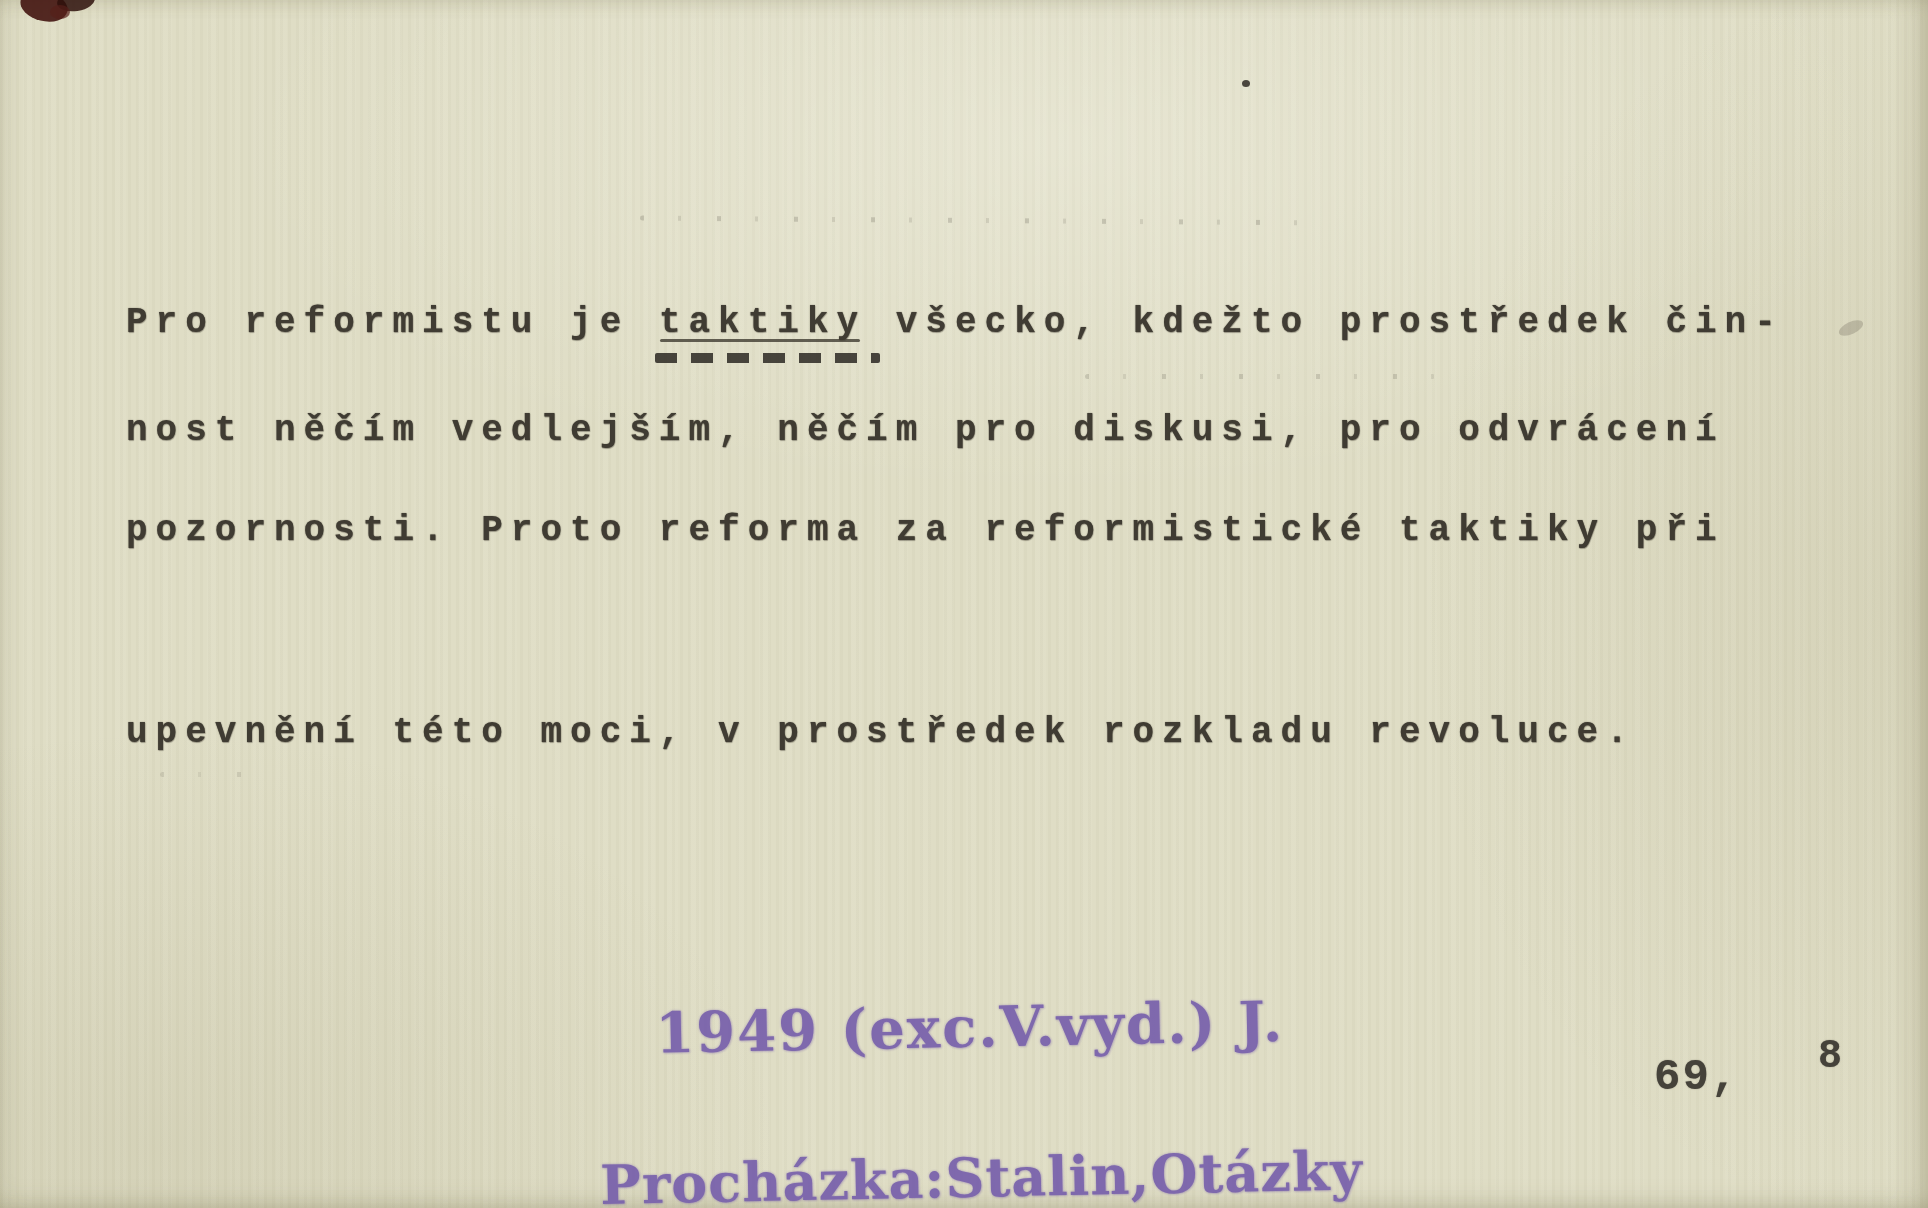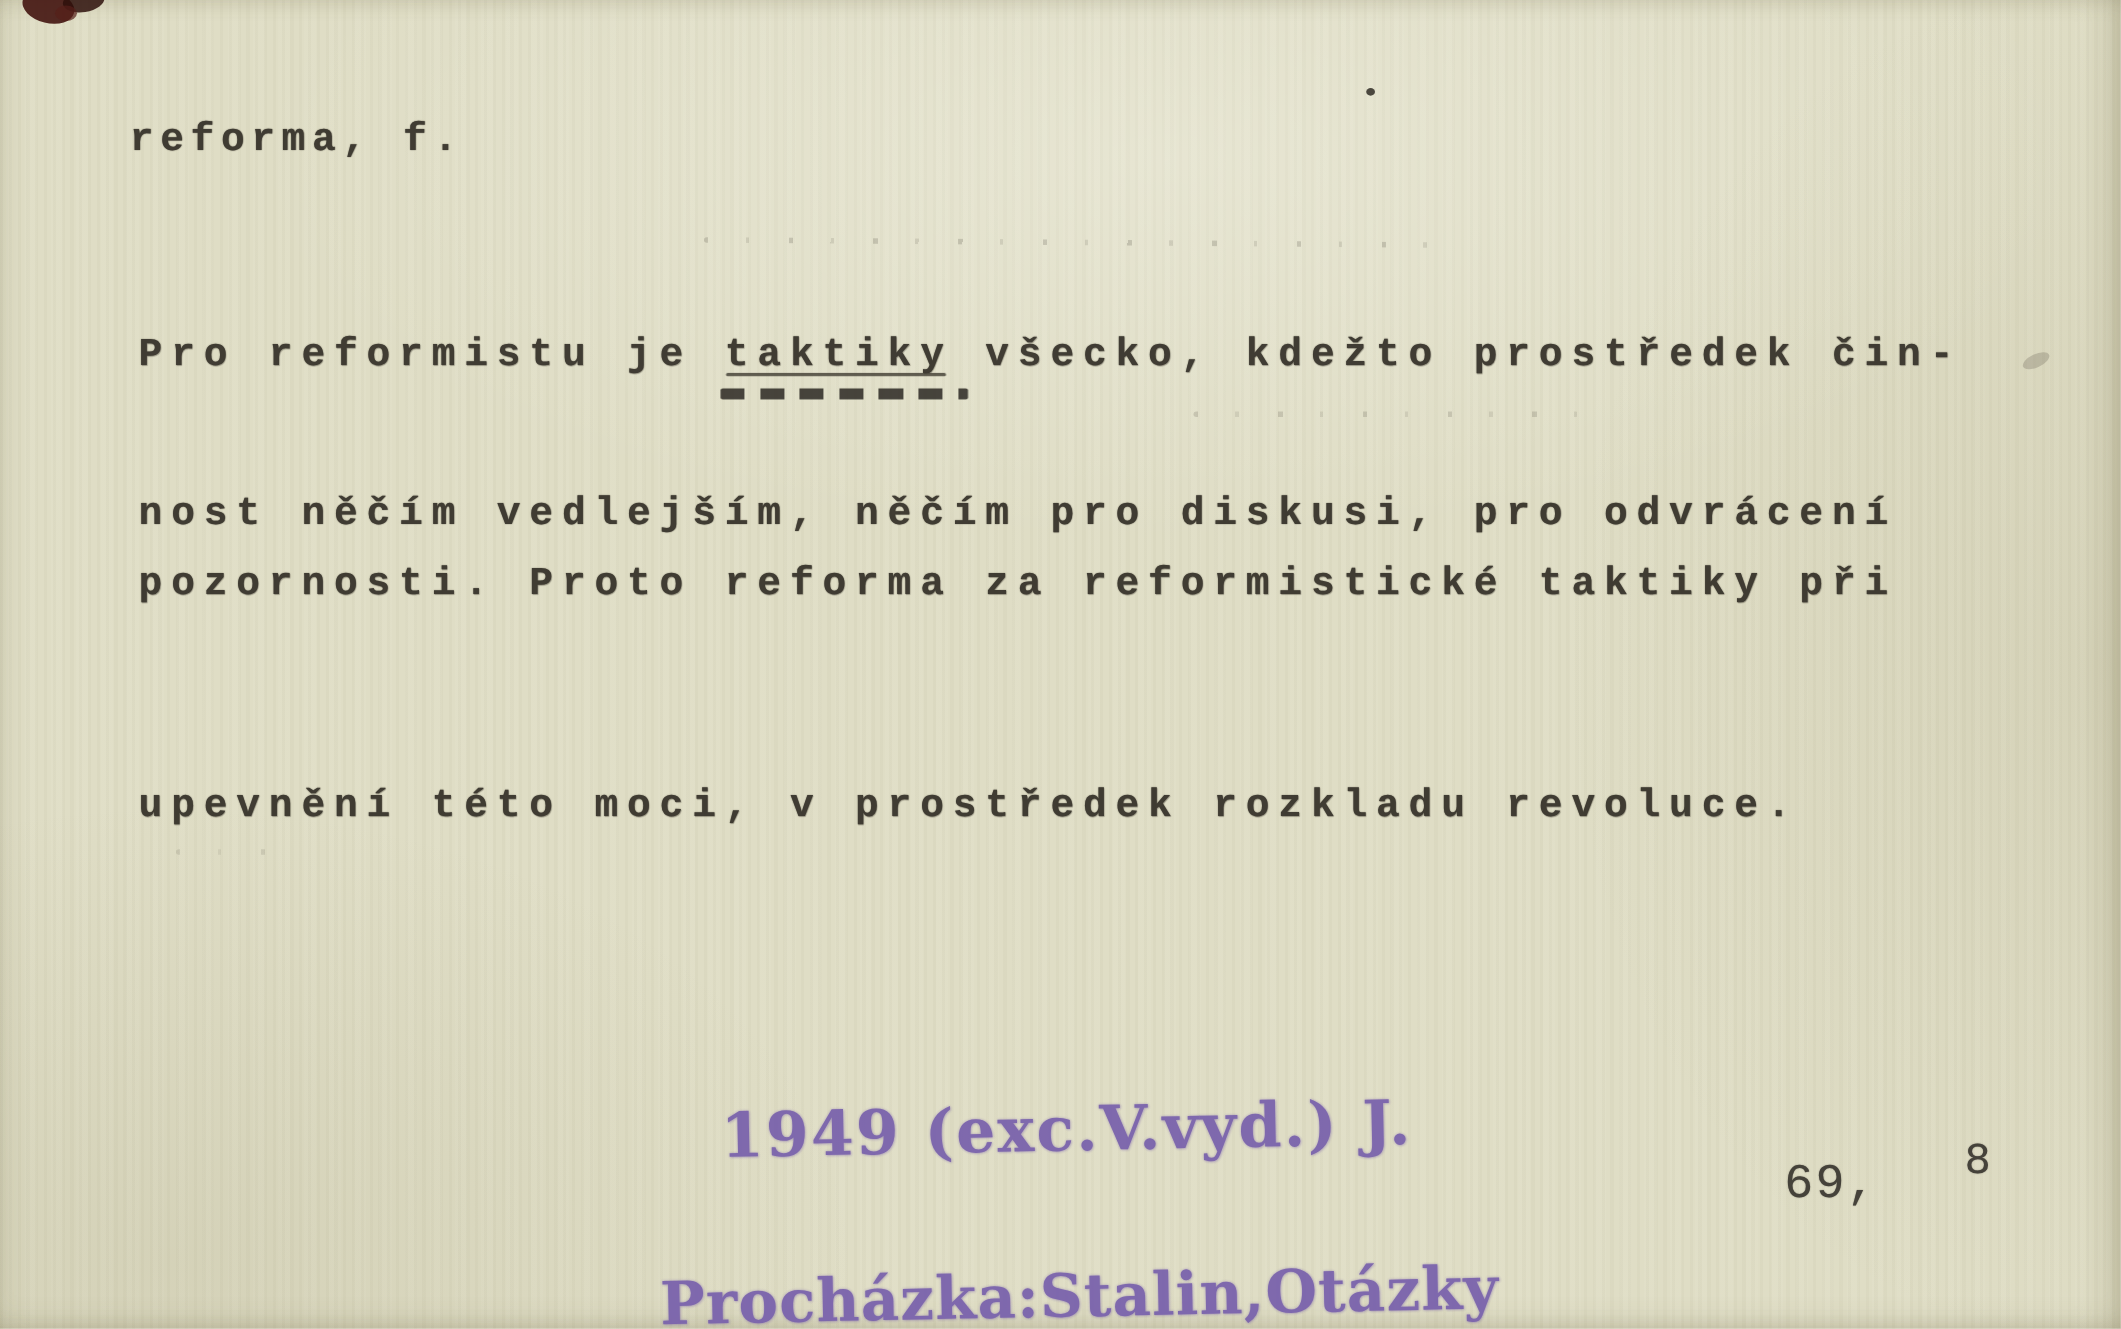--- a/index.html
+++ b/index.html
@@ -39,21 +39,21 @@
     font-weight: 700;
     font-size: 36px;
     letter-spacing: 8px;
     white-space: pre;
     text-shadow: 0 0 1.3px rgba(55,50,40,0.65), 0.5px 0.5px 0.8px rgba(55,50,40,0.35);
     opacity: 0.93;
   }
   .headword { left: 118px; top: 106px; letter-spacing: 6px; }
   .tline { left: 126px; }
   .l1 { top: 302px; }
-  .l2 { top: 410px; margin-top: 36px; }
+  .l2 { top: 410px; }
   .l3 { top: 510px; }
   .l4 { top: 613px; }
   .l5 { top: 712px; }
 
   
   .uword { position: relative; display: inline-block; }
   .uword::before {
     content: "";
     position: absolute;
     left: 1px; right: 6px; bottom: 1px;
@@ -96,23 +96,24 @@
     line-height: 54px;
     margin-top: 58px;
     letter-spacing: 1px;
     text-shadow: 0 0 2.5px rgba(122,99,173,0.60), 1px 1px 2px rgba(122,99,173,0.25);
   }
 
   
   .refnum {
     position: absolute;
     font-family: "Liberation Mono", monospace;
-    font-weight: 400;
+    font-weight: 700;
     color: var(--annotation_ink, #45423a);
     text-shadow: 0 0 1.2px rgba(60,56,48,0.6);
+    margin-left: 32px;
   }
   .refnum-left { left: 1622px; top: 1052px; font-size: 44px; letter-spacing: 2px; }
   .refnum-right { left: 1786px; top: 1034px; font-size: 40px; }
 
   
   .blob-svg { position: absolute; left: 10px; top: -8px; }
   .ink-dot {
     position: absolute;
     left: 1242px; top: 80px;
     width: 8px; height: 7px;
@@ -149,21 +150,20 @@
     <ellipse cx="34" cy="14" rx="24" ry="15" fill="#431410" opacity="0.9" transform="rotate(14 34 14)"></ellipse>
     <ellipse cx="66" cy="9" rx="19" ry="10" fill="#2e100c" opacity="0.85" transform="rotate(-9 66 9)"></ellipse>
     <ellipse cx="50" cy="20" rx="10" ry="7" fill="#56201a" opacity="0.7"></ellipse>
   </svg>
   <div class="ink-dot"></div>
   <div class="dust-row dust-1"></div>
   <div class="dust-row dust-2"></div>
   <div class="dust-row dust-3"></div>
   <div class="smudge"></div>
 
-  <div class="type headword">reforma, f.</div>
 
   <div class="type tline l1"><span>Pro reformistu je </span><span class="uword">taktiky</span><span> všecko, kdežto prostředek čin-</span></div>
 
   <div class="type tline l2">nost něčím vedlejším, něčím pro diskusi, pro odvrácení</div>
 
   <div class="type tline l3">pozornosti. Proto reforma za reformistické taktiky při</div>
 
 
   <div class="type tline l5">upevnění této moci, v prostředek rozkladu revoluce.</div>
 

